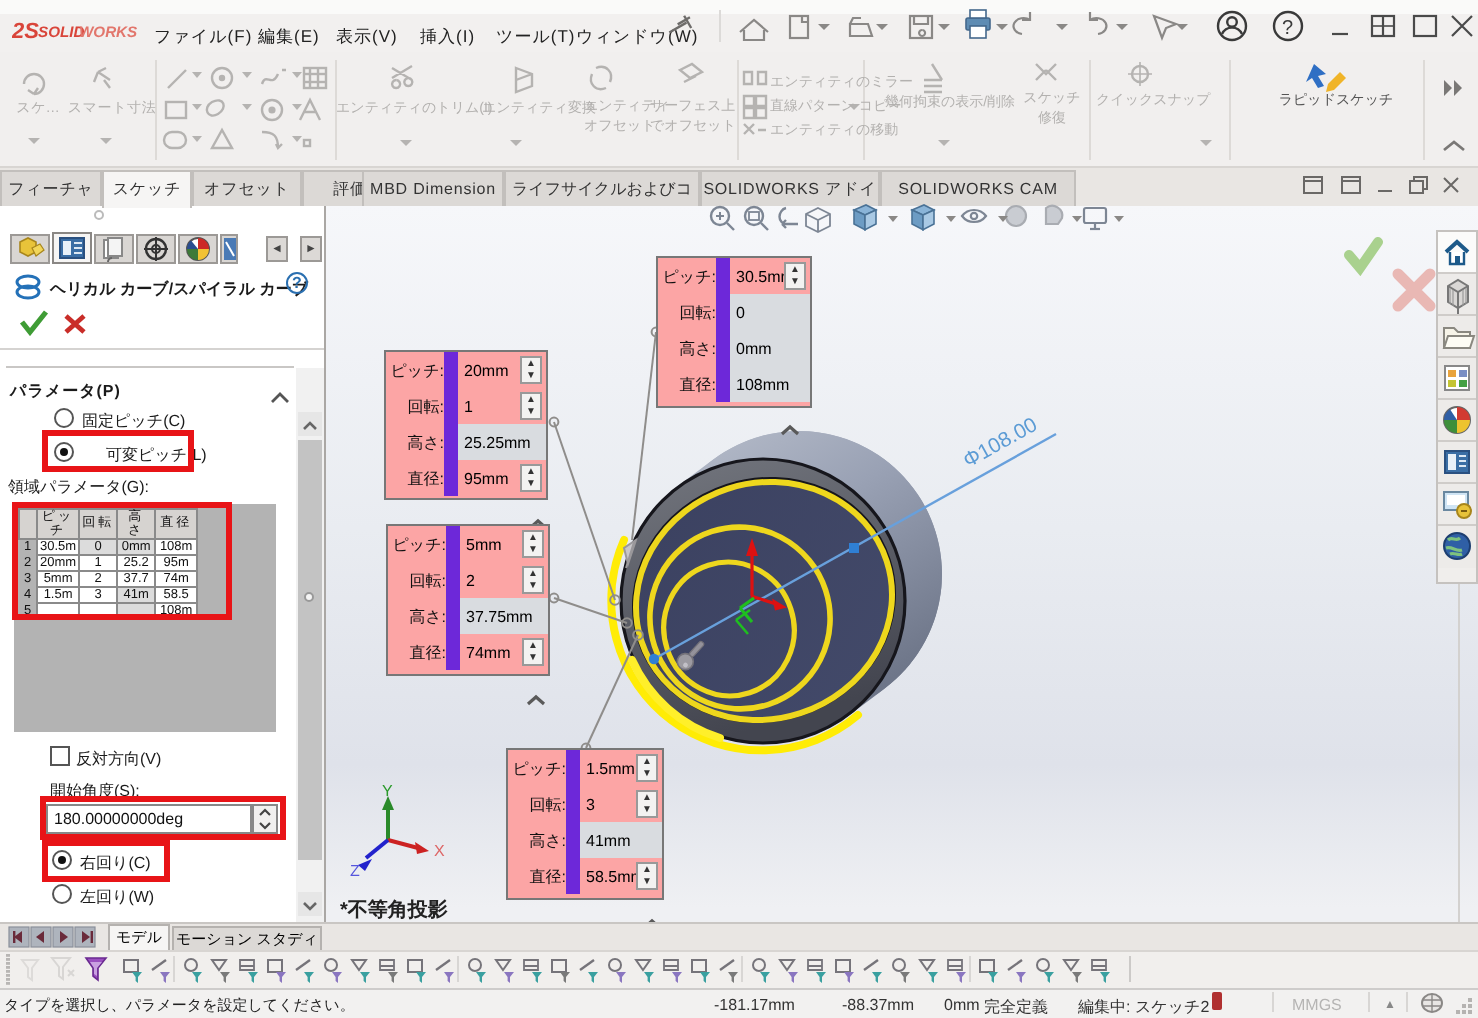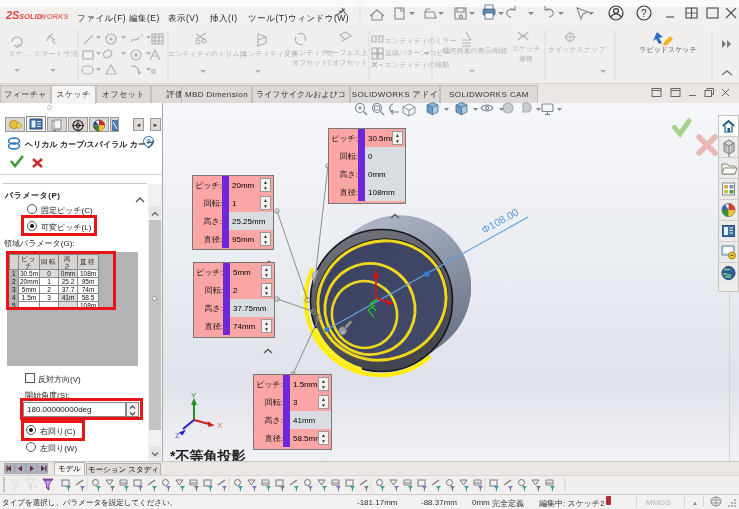--- a/index.html
+++ b/index.html
@@ -400,21 +400,21 @@
 <text x="16" y="8" font-size="8" fill="#2a9a2a" font-family="Liberation Sans">Y</text>
 <line x1="19" y1="30" x2="19" y2="13" stroke="#2a8a2a" stroke-width="2"></line>
 <path d="M19 8 l-3 7 h6 z" fill="#2a8a2a"></path>
 <line x1="19" y1="30" x2="34" y2="34" stroke="#c22" stroke-width="2"></line>
 <path d="M39.5 35.5 l-7-4.5 1 6 z" fill="#c22"></path>
 <text x="42" y="38" font-size="8" fill="#d66">X</text>
 <line x1="19" y1="30" x2="8" y2="39" stroke="#22c" stroke-width="2"></line>
 <path d="M4 42.5 l7-3 -3.5 6 z" fill="#22c"></path>
 <text x="0" y="48" font-size="8" fill="#55d">Z</text>
 </svg>
-<div class="abs jp" style="left:170px;top:448px;font-size:14px;color:#222;letter-spacing:0"><b>*不等角投影</b></div>
+<div class="abs jp" style="left:170px;top:448px;font-size:10px;color:#222;letter-spacing:0"><b>*不等角投影</b></div>
 
 <div class="co abs" style="left:328px;top:128px;width:78px;height:76px">
 <div class="row">
         <span class="lbl jp">ピッチ:</span>
         <span class="vwrap">30.5mm<span class="spin">▲<br>▼</span></span>
       </div>
 <div class="row">
         <span class="lbl jp">回転:</span>
         <span class="vwrap g">0</span>
       </div>
@@ -546,21 +546,21 @@
       </svg></div>
 <div class="abs" style="left:0px;top:174px;width:162px;height:1px;background:#d5d3d1"></div>
 <div class="abs" style="left:3px;top:183px;width:144px;height:1px;background:#c9c7c5"></div>
 <div class="abs ptext jp" style="left:5px;top:190px;font-weight:bold;letter-spacing:0.5px">パラメータ(P)</div>
 <div class="abs" style="left:135px;top:190px"><svg width="10" height="8" viewBox="0 0 10 8">
         <path d="M1 6 l4-4 4 4" fill="none" stroke="#555" stroke-width="1.4"></path>
       </svg></div>
 <div class="radio abs" style="left:27px;top:204px"></div>
 <div class="abs ptext jp" style="left:41px;top:205px;letter-spacing:0">固定ピッチ(C)</div>
 <div class="radio on abs" style="left:27px;top:221px"></div>
-<div class="abs ptext jp" style="left:41px;top:222px;letter-spacing:0">可変ピッチ(L)</div>
+<div class="abs ptext jp" style="left:53px;top:222px;letter-spacing:0">可変ピッチ(L)</div>
 <div class="ann abs" style="left:21px;top:215px;width:76px;height:21px"></div>
 <div class="abs ptext jp" style="left:4px;top:238px;letter-spacing:0">領域パラメータ(G):</div>
 <div class="abs" id="ptable">
       <table>
 <tbody>
           <tr>
             <th class="n"></th>
             <th style="width:20px" class="jp">ピッチ</th>
             <th style="width:19px" class="jp">回転</th>
             <th style="width:19px" class="jp">高さ</th>

